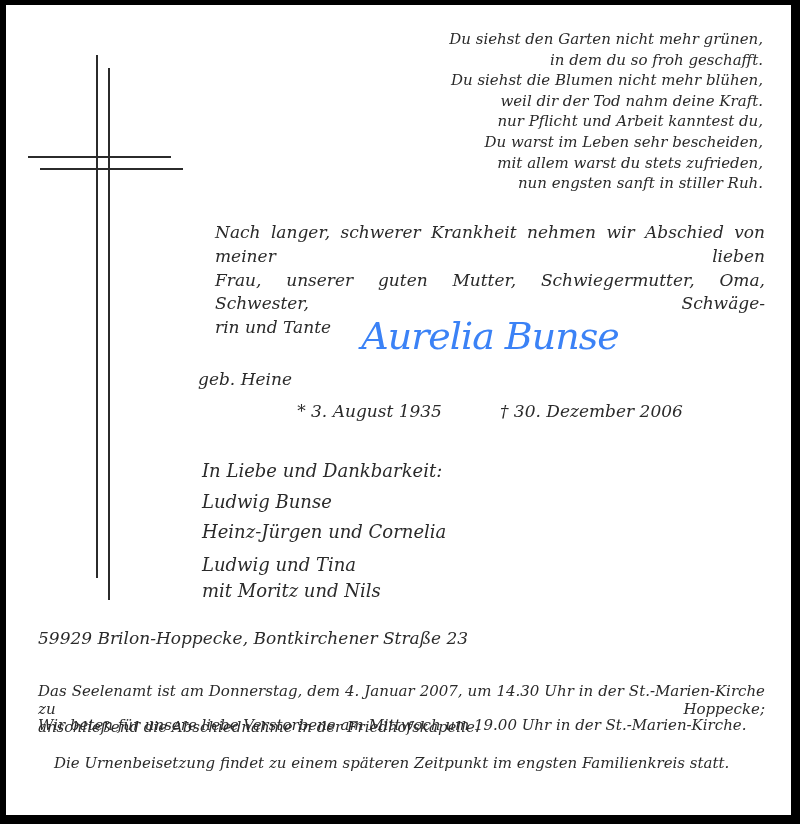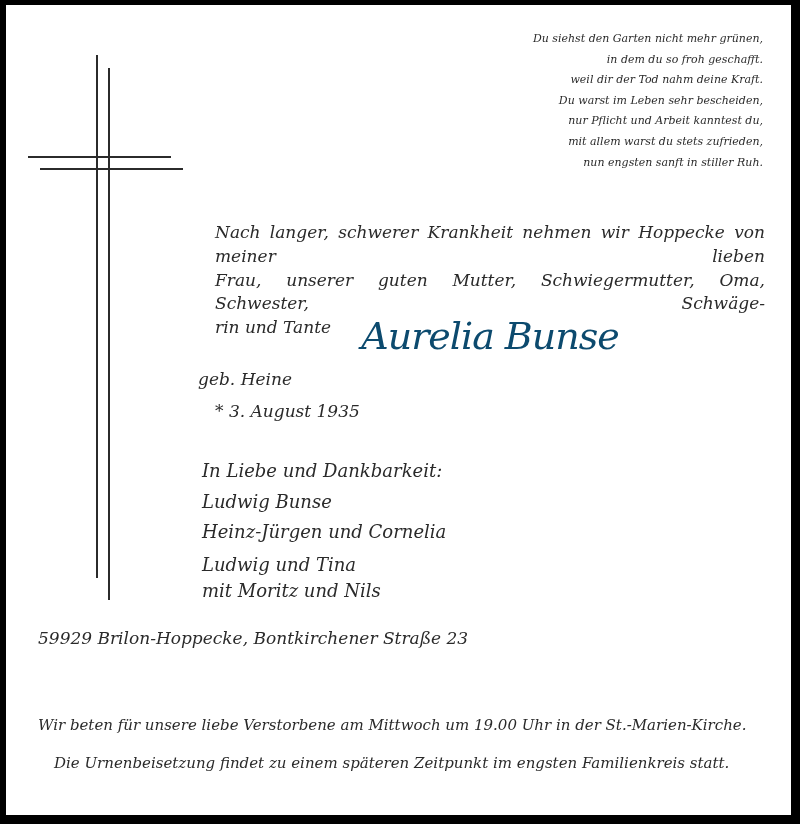--- a/index.html
+++ b/index.html
@@ -35,21 +35,21 @@
   .cross-v2 { left: 108px; top: 68px;  width: 2px; height: 532px; }
   .cross-h1 { left: 28px;  top: 156px; width: 143px; height: 2px; }
   .cross-h2 { left: 40px;  top: 168px; width: 143px; height: 2px; }
 
   
   .poem {
     position: absolute;
     top: 29px;
     right: 37px;
     text-align: right;
-    font-size: 11px;
+    font-size: 15px;
     line-height: 20.6px;
     white-space: nowrap;
   }
 
   
   .intro {
     position: absolute;
     left: 215px;
     top: 221px;
     width: 550px;
@@ -63,36 +63,37 @@
 
   
   .name {
     position: absolute;
     left: 215px;
     top: 314px;
     width: 550px;
     text-align: center;
     font-size: 38px;
     letter-spacing: -1px;
-    color: #0c4a6e;
+    color: #3b82f6;
     font-weight: 500;
   }
   .maiden {
     position: absolute;
     left: 198px;
     top: 369px;
     width: 550px;
     font-size: 17px;
   }
   .dates {
     position: absolute;
     left: 215px;
     top: 401px;
     width: 550px;
     display: flex;
+    justify-content: center;
     gap: 58px;
     font-size: 17px;
   }
 
   
   .m-line {
     position: absolute;
     left: 202px;
     font-size: 18px;
     white-space: nowrap;
@@ -145,43 +146,49 @@
   <div>
     <div class="cross-line cross-v1"></div>
     <div class="cross-line cross-v2"></div>
     <div class="cross-line cross-h1"></div>
     <div class="cross-line cross-h2"></div>
   </div>
 
   <div class="poem">
     <div>Du siehst den Garten nicht mehr grünen,</div>
     <div>in dem du so froh geschafft.</div>
+    <div>Du siehst die Blumen nicht mehr blühen,</div>
     <div>weil dir der Tod nahm deine Kraft.</div>
+    <div>nur Pflicht und Arbeit kanntest du,</div>
     <div>Du warst im Leben sehr bescheiden,</div>
-    <div>nur Pflicht und Arbeit kanntest du,</div>
     <div>mit allem warst du stets zufrieden,</div>
     <div>nun engsten sanft in stiller Ruh.</div>
   </div>
 
   <div class="intro">
-    <div class="jline">Nach langer, schwerer Krankheit nehmen wir Hoppecke von meiner lieben</div>
+    <div class="jline">Nach langer, schwerer Krankheit nehmen wir Abschied von meiner lieben</div>
     <div class="jline">Frau, unserer guten Mutter, Schwiegermutter, Oma, Schwester, Schwäge-</div>
     <div>rin und Tante</div>
   </div>
 
   <div class="name">Aurelia Bunse</div>
   <div class="maiden">geb. Heine</div>
   <div class="dates">
     <span>* 3. August 1935</span>
+    <span>† 30. Dezember 2006</span>
   </div>
 
   <div class="m-line m0">In Liebe und Dankbarkeit:</div>
   <div class="m-line m1">Ludwig Bunse</div>
   <div class="m-line m2">Heinz-Jürgen und Cornelia</div>
   <div class="m-line m3">Ludwig und Tina</div>
   <div class="m-line m4">mit Moritz und Nils</div>
 
   <div class="address">59929 Brilon-Hoppecke, Bontkirchener Straße 23</div>
 
+  <div class="service">
+    <div class="jline">Das Seelenamt ist am Donnerstag, dem 4. Januar 2007, um 14.30 Uhr in der St.-Marien-Kirche zu Hoppecke;</div>
+    <div>anschließend die Abschiednahme in der Friedhofskapelle.</div>
+  </div>
   <div class="info-line prayer">Wir beten für unsere liebe Verstorbene am Mittwoch um 19.00 Uhr in der St.-Marien-Kirche.</div>
   <div class="info-line burial">Die Urnenbeisetzung findet zu einem späteren Zeitpunkt im engsten Familienkreis statt.</div>
 
 </div>
 
 </body></html>

